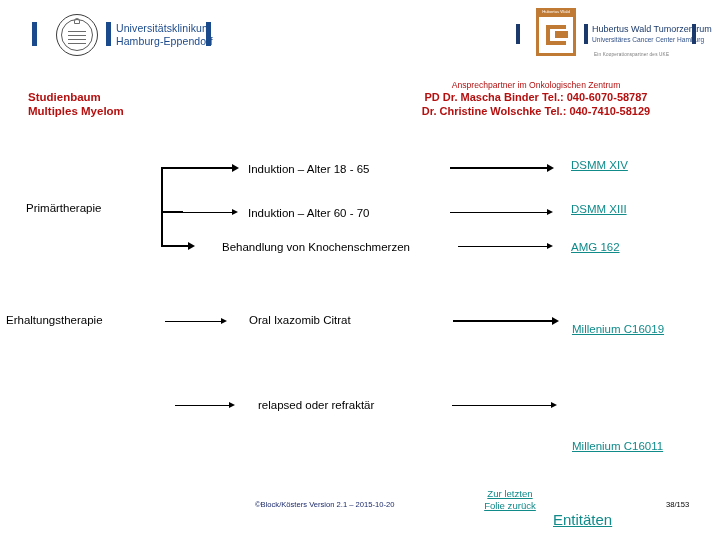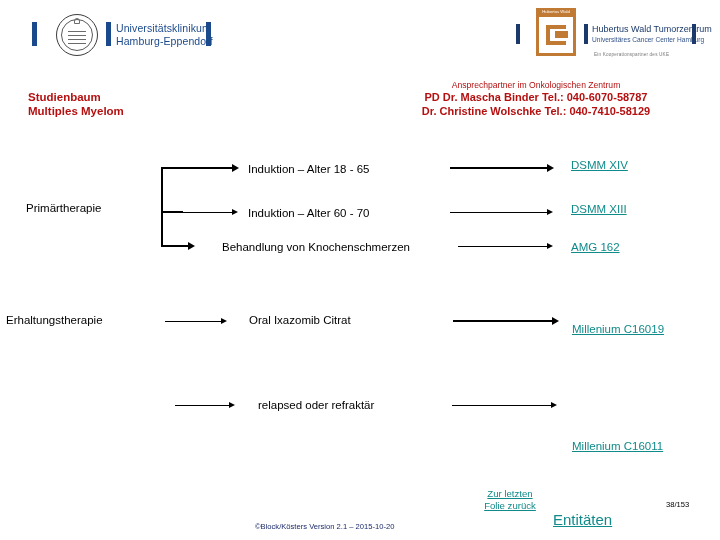--- a/index.html
+++ b/index.html
@@ -149,21 +149,21 @@
     font-size: 11.5px; color: #000000; line-height: 14px; white-space: nowrap;
   }
   .lbl.center { text-align:center; }
   .link {
     font-size: 11.5px; color: #118a8a; line-height: 14px; white-space: nowrap;
     text-decoration: underline; cursor: pointer;
   }
 
   
   #footer-copy {
-    left: 255px; top: 522px;
+    left: 255px; top: 500px;
     font-size: 7.6px; color: #1b2a6b; white-space: nowrap;
   }
   #footer-back {
     left: 477px; top: 480px; width: 66px;
     font-size: 9.6px; line-height: 11.5px; color:#118a8a;
     text-align:center; text-decoration: underline; cursor:pointer;margin-top:8px;
   }
   #footer-entities {
     left: 553px; top: 511px;
     font-size: 15px; color:#118a8a; text-decoration: underline;

